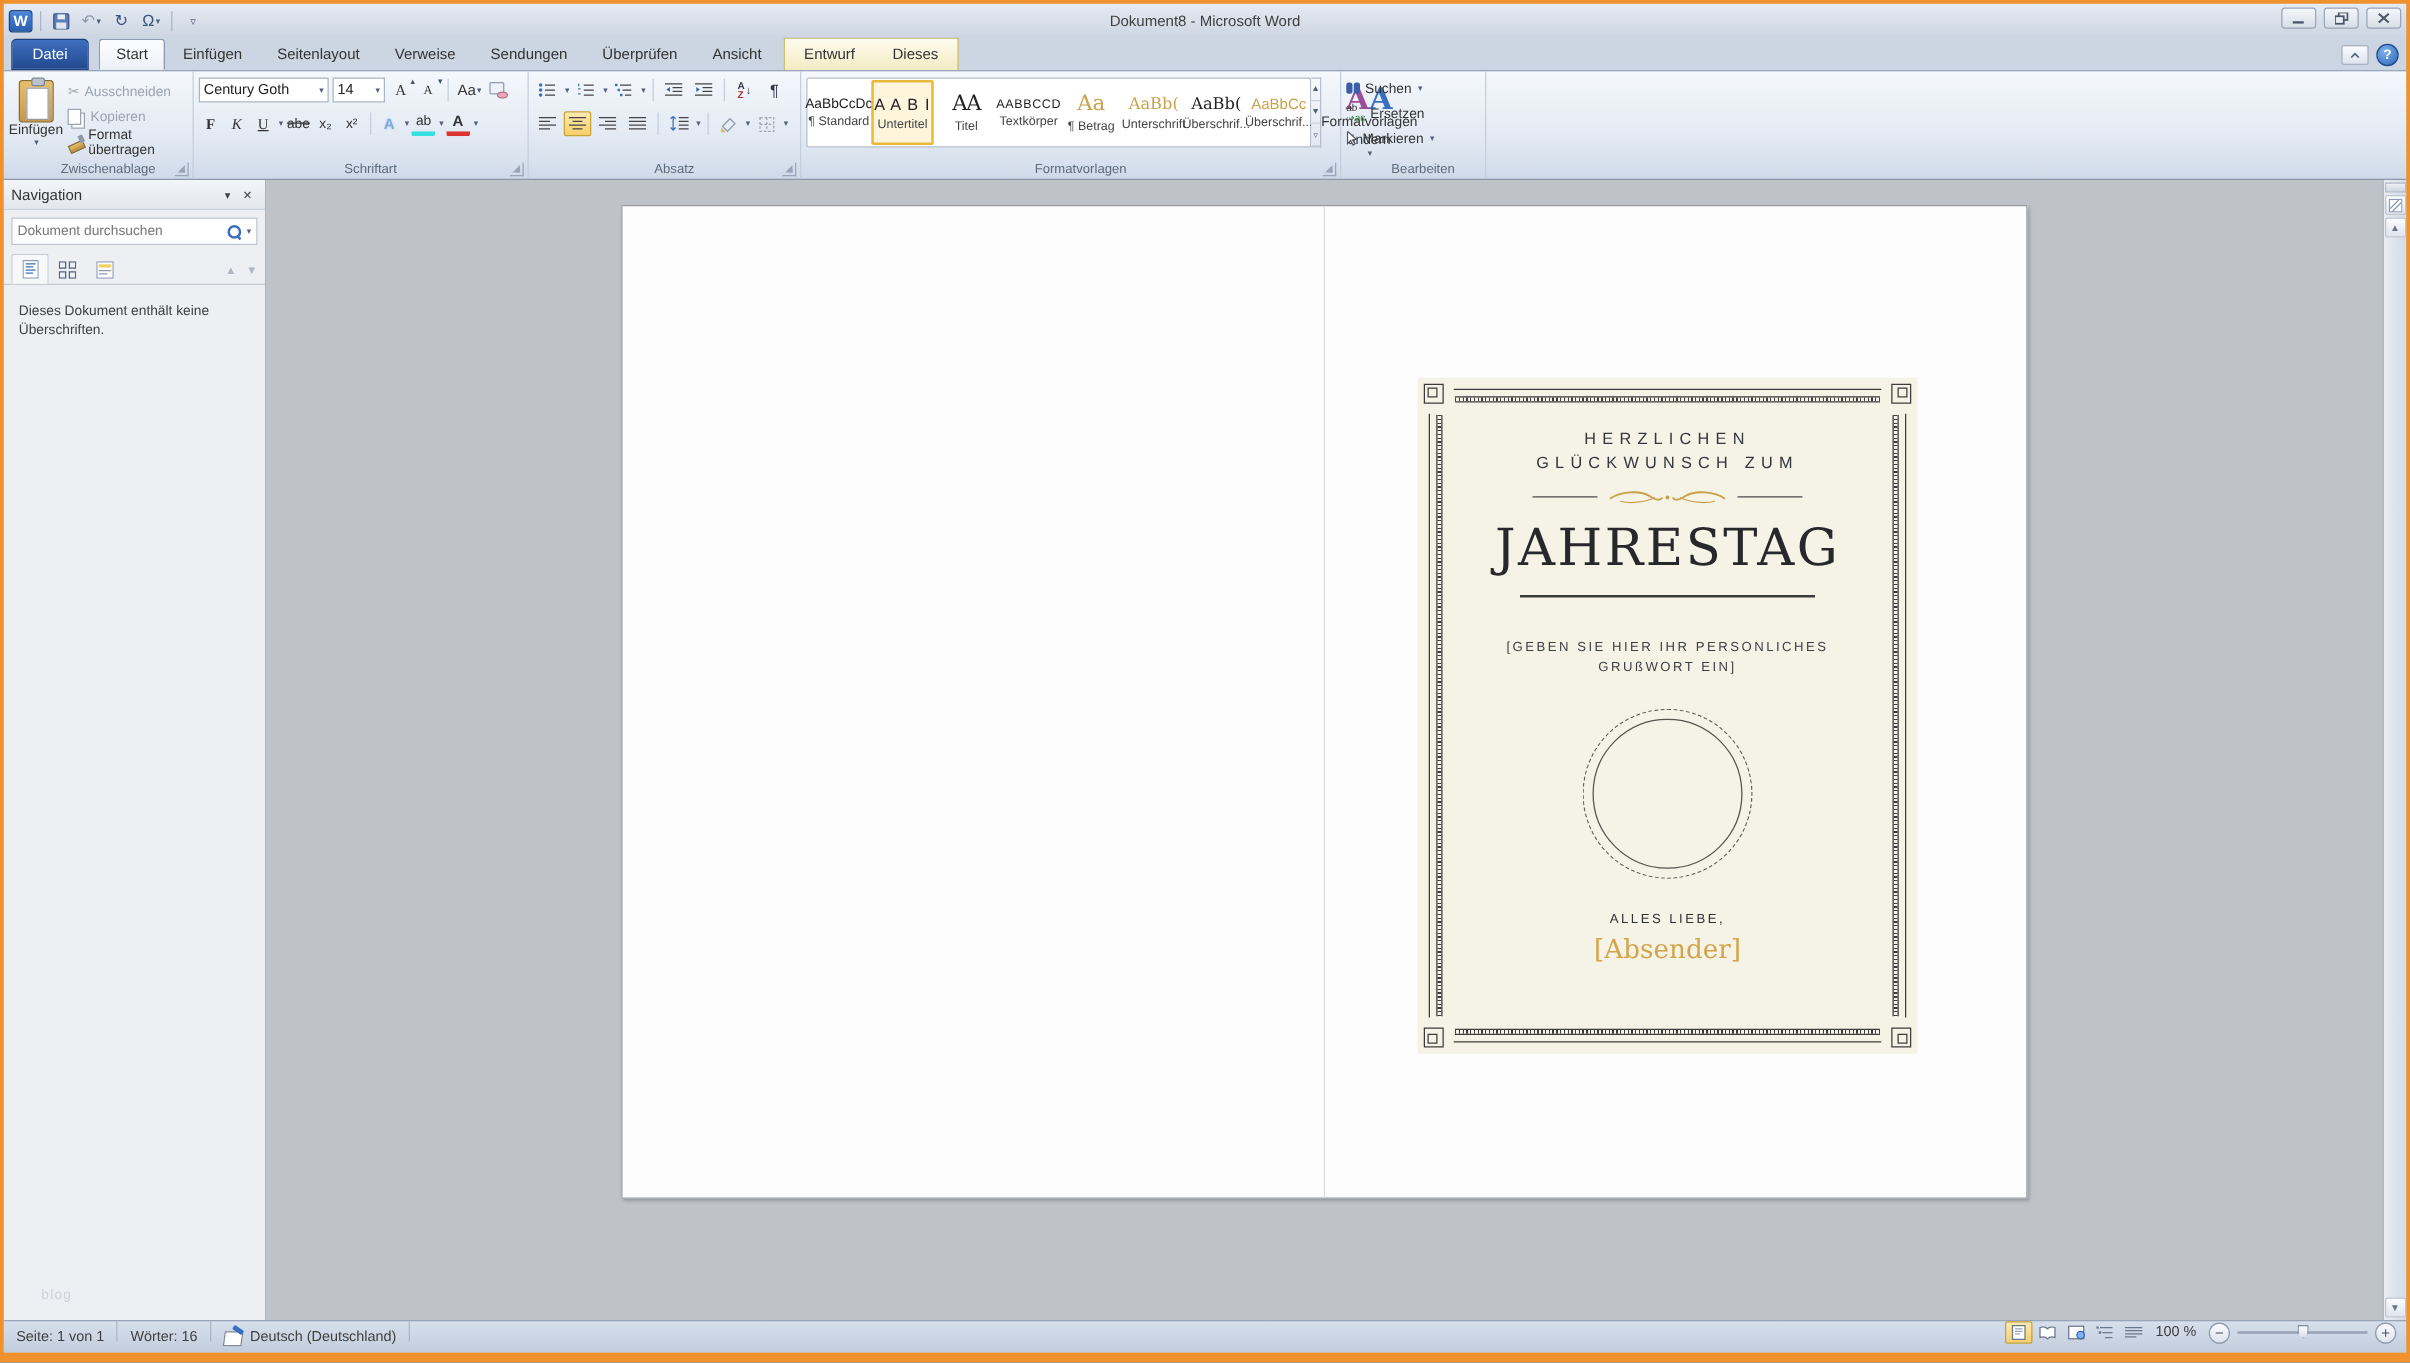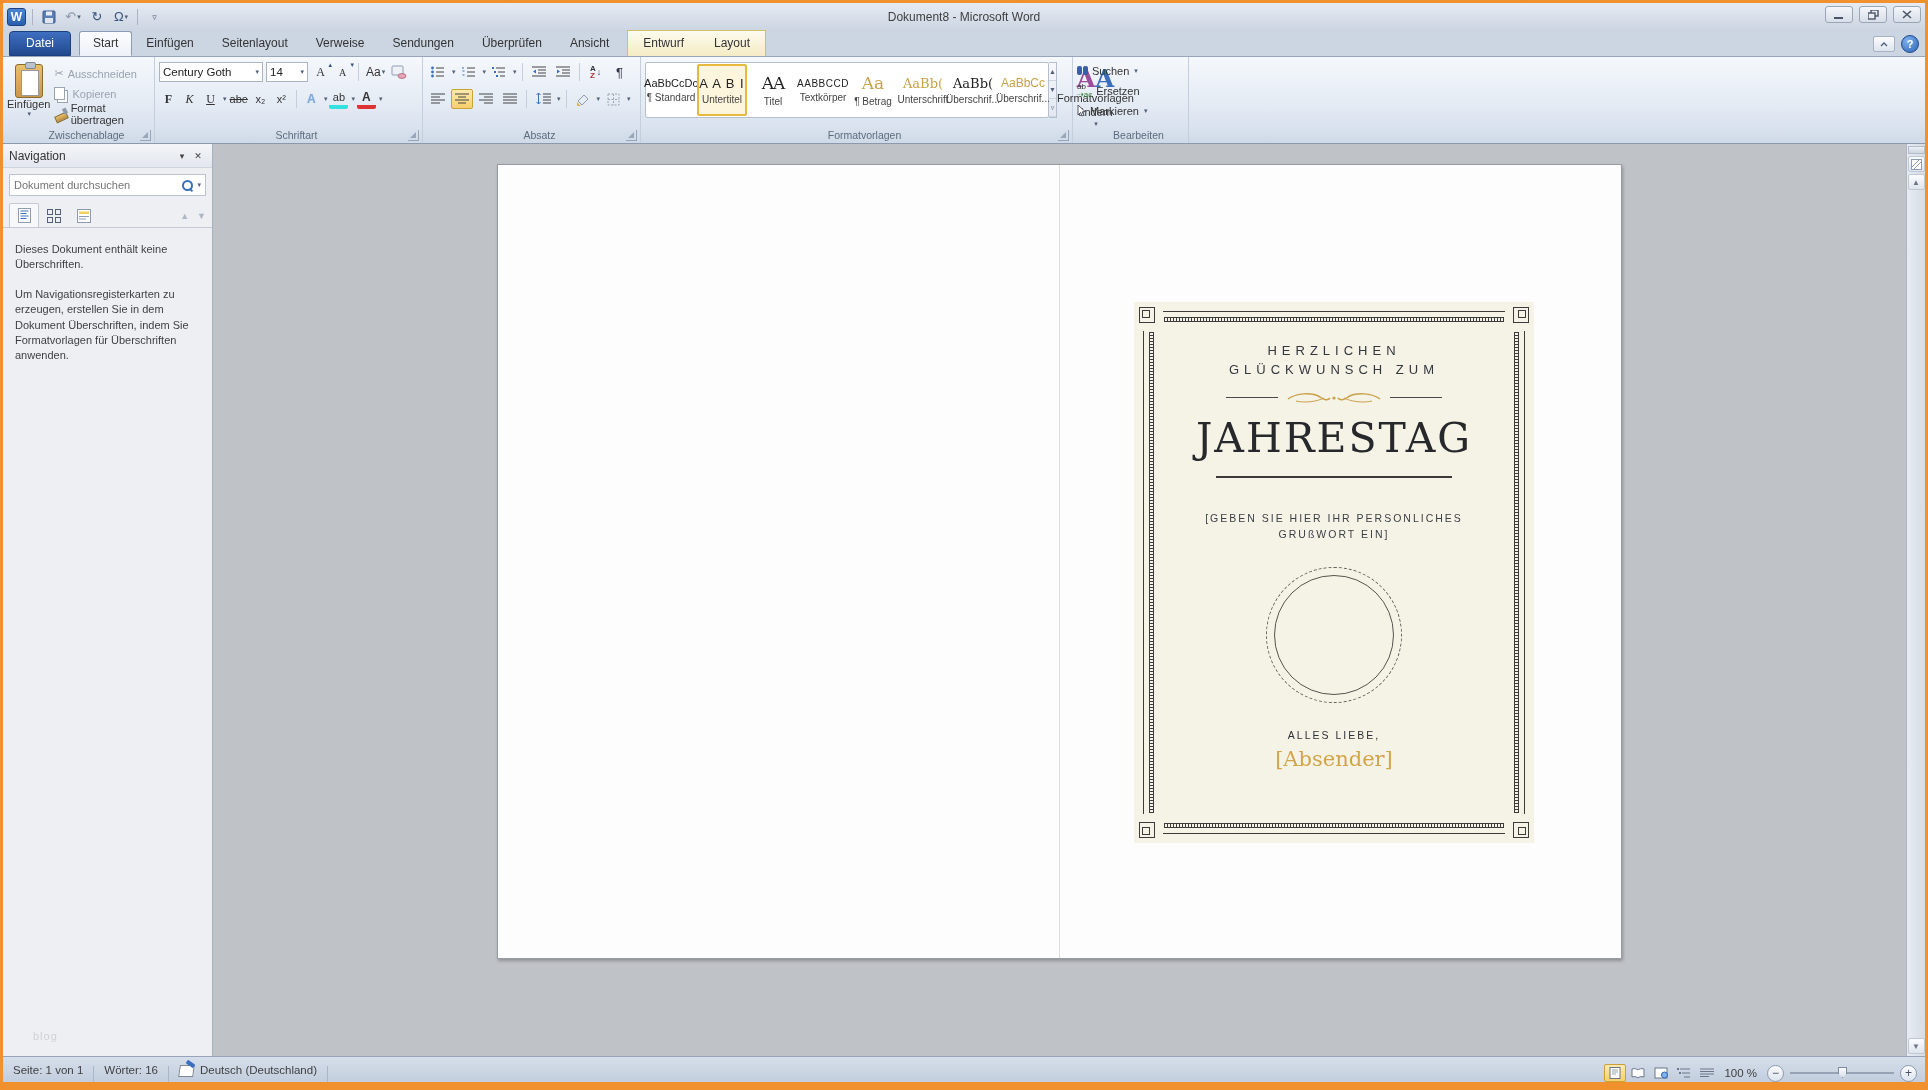--- a/index.html
+++ b/index.html
@@ -171,21 +171,21 @@
   .card-close { margin-top:26px; font-size:10.5px; letter-spacing:2px; color:#2e3136; }
   .card-sender { margin-top:6px; font-family:"DejaVu Serif",serif; font-size:21px; color:#d3a54b; }
 
   
   .vscroll { position:absolute; right:0; top:0; bottom:0; width:19px; background:linear-gradient(90deg,#e8ecf2,#d5dce6); border-left:1px solid #aeb6c2; display:flex; flex-direction:column; align-items:center; }
   .vs-btn { width:17px; height:16px; display:flex; align-items:center; justify-content:center; font-size:8px; color:#6b7688; border:1px solid #c0c8d3; background:linear-gradient(#fbfcfe,#dfe5ee); border-radius:2px; margin-top:2px; }
   .vs-split { width:17px; height:8px; background:linear-gradient(#eef1f6,#cdd5e1); border:1px solid #b3bcc9; margin-top:2px; }
   .vs-track { flex:1; }
 
   
-  .statusbar { height:26px; background:linear-gradient(#d6dfeb,#c2cddd); border-top:1px solid #98a5b8; display:flex; align-items:flex-end; font-size:11.5px; color:#3f3f3f; }
+  .statusbar { height:26px; background:linear-gradient(#d6dfeb,#c2cddd); border-top:1px solid #98a5b8; display:flex; align-items:flex-start; font-size:11.5px; color:#3f3f3f; }
   .sb-item { padding:0 10px; display:flex; align-items:center; gap:6px; height:100%; }
   .sb-sep { width:1px; height:16px; background:#aab6c6; }
   .spell-ic { width:15px; height:13px; position:relative; }
   .spell-ic::before { content:""; position:absolute; left:0; top:2px; width:13px; height:10px; background:#fff; border:1px solid #7d8795; transform:skewX(-8deg); }
   .spell-ic::after { content:""; position:absolute; right:-1px; top:-1px; width:9px; height:4px; background:#3a6ebf; transform:rotate(35deg); border-radius:1px; }
   .sb-right { margin-left:auto; display:flex; align-items:center; gap:6px; padding-right:8px; }
   .viewbtns { display:flex; gap:1px; }
   .vbtn { width:22px; height:18px; display:flex; align-items:center; justify-content:center; border:1px solid transparent; border-radius:2px; }
   .vbtn.active { background:linear-gradient(#fdeab0,#f7cf6a); border-color:#c9a335; }
   .vbtn svg { display:block; }
@@ -248,21 +248,21 @@
     <div class="tab">Einfügen</div>
     <div class="tab">Seitenlayout</div>
     <div class="tab">Verweise</div>
     <div class="tab">Sendungen</div>
     <div class="tab">Überprüfen</div>
     <div class="tab">Ansicht</div>
     <div class="ctx-group">
       <div class="ctx-header">Tabellentools</div>
       <div class="ctx-tabs">
         <div class="tab">Entwurf</div>
-        <div class="tab">Layout</div>
+        <div class="tab">Dieses</div>
       </div>
     </div>
     <div class="ribbon-right">
       <div class="chev-btn">
           <svg width="8" height="5">
             <path d="M1 4 L4 1 L7 4" fill="none" stroke="#51617a" stroke-width="1.4"></path>
           </svg>
         </div>
       <div class="help-btn">?</div>
     </div>
@@ -553,21 +553,20 @@
               <path d="M2 7.5h10M2 10h7" stroke="#8d9cb4"></path>
             </svg>
           </div>
         <div class="nav-updown">
           <span>▲</span>
           <span>▼</span>
         </div>
       </div>
       <div class="nav-body">
         <p>Dieses Dokument enthält keine Überschriften.</p>
-        <p>Um Navigationsregisterkarten zu erzeugen, erstellen Sie in dem Dokument Überschriften, indem Sie Formatvorlagen für Überschriften anwenden.</p>
         <span class="nav-watermark">blog</span>
       </div>
     </div>
 
     <div class="docarea">
       <div class="page">
         <div class="foldline"></div>
 
         <div class="card">
           <div class="card-frame"></div>

